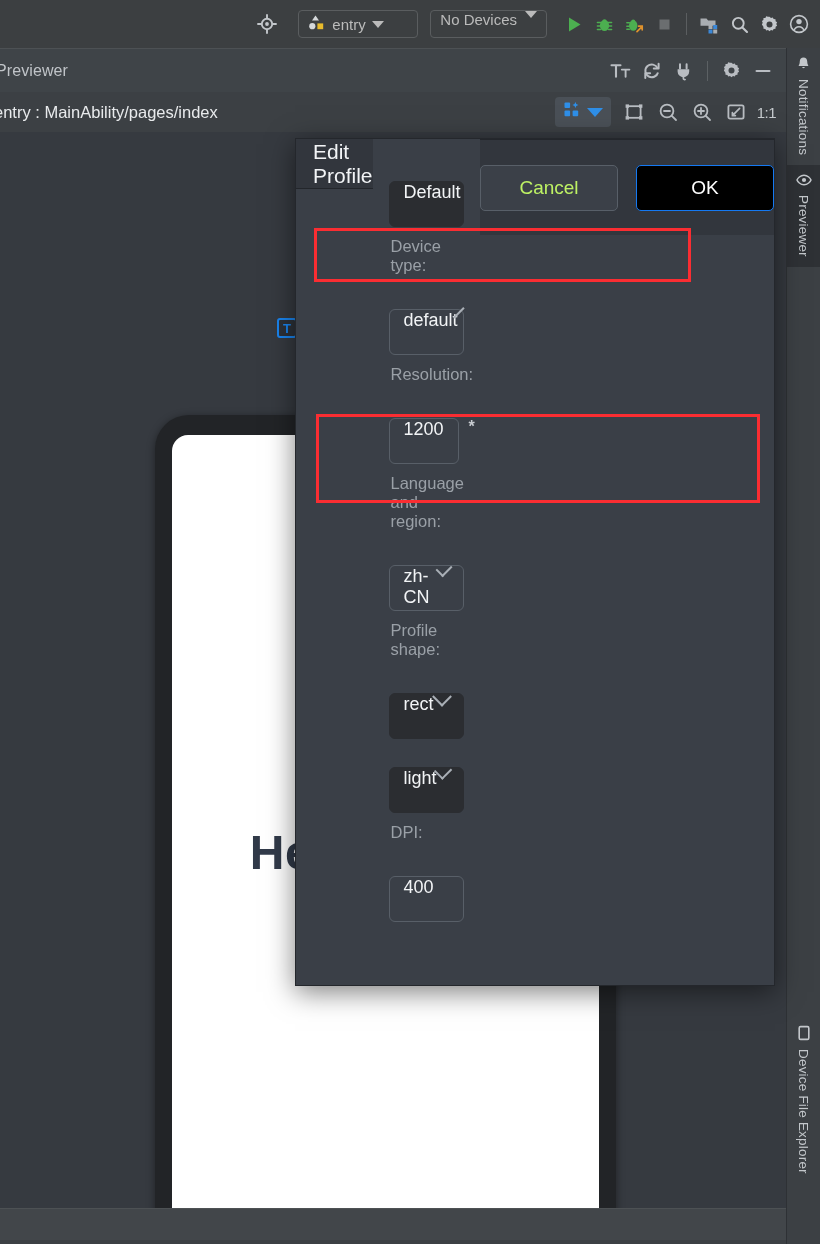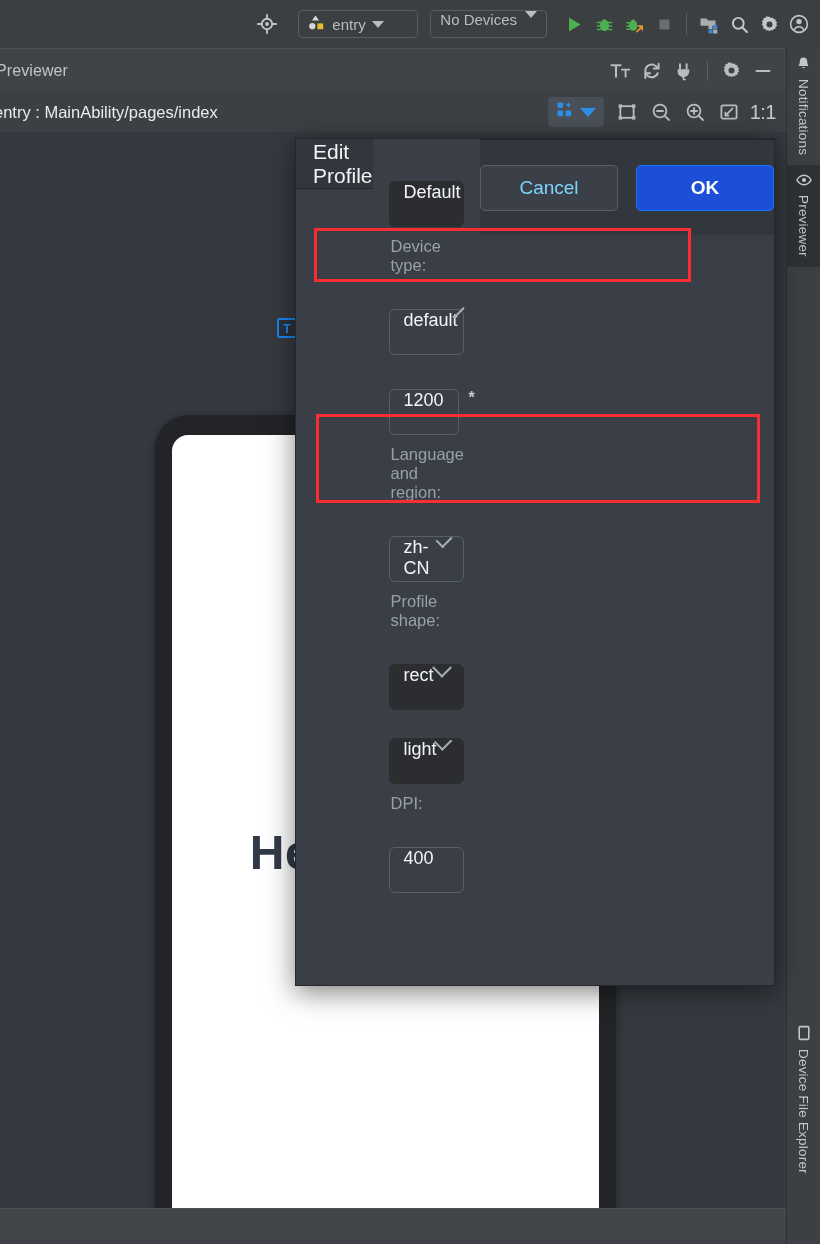--- a/index.html
+++ b/index.html
@@ -66,21 +66,21 @@
     gap: 4px; padding-right: 6px;
   }
   .dev-sel-group {
     display: flex; align-items: center; gap: 6px;
     background: #4a5057; border-radius: 4px; padding: 4px 8px; margin-right: 4px;
   }
   .caret-blue {
     width: 0; height: 0; border-left: 8px solid transparent;
     border-right: 8px solid transparent; border-top: 9px solid #2f8fe8;
   }
-  .ratio-label { color: #c6cace; font-size: 20px; padding: 0 4px 0 2px; letter-spacing: -0.5px; }
+  .ratio-label { color: #c6cace; font-size: 15px; padding: 0 4px 0 2px; letter-spacing: -0.5px; }
 
   
   .canvas {
     position: absolute; left: 0; top: 132px; width: 786px; height: 1076px;
     background: #363a40;
   }
   .t-badge {
     position: absolute; left: 277px; top: 186px;
     width: 20px; height: 20px; border: 2px solid #1a85ef; border-radius: 3px;
     background: #2d3239; color: #1a85ef; font-size: 13px; font-weight: bold;
@@ -167,22 +167,22 @@
   .res-row .ctrl { flex: 1 1 0; }
   .res-star { color: #c8ccd1; font-size: 16px; padding: 0 10px; font-weight: bold; }
   .dlg-footer {
     height: 96px; background: #32363d; border-top: 1px solid #23262b;
     display: flex; align-items: center; justify-content: center; gap: 18px;
   }
   .btn {
     height: 46px; min-width: 138px; border-radius: 5px; font-size: 19px;
     display: flex; align-items: center; justify-content: center;
   }
-  .btn.secondary { background: #3b4048; border: 1px solid #585f68; color: #7dd3fc; }
-  .btn.primary { background: #1d4ed8; border: 1px solid #1579f2; color: #ffffff; font-weight: bold; }
+  .btn.secondary { background: #3b4048; border: 1px solid #585f68; color: #bef264; }
+  .btn.primary { background: #000000; border: 1px solid #1579f2; color: #ffffff; font-weight: normal; }
 
   
   .annot {
     position: absolute; border: 3px solid #fa2d32; pointer-events: none;
   }
   #annot-profile-id { left: 314px; top: 228px; width: 377px; height: 54px; }
   #annot-resolution { left: 316px; top: 414px; width: 444px; height: 89px; }
 </style>
 </head>
 <body>
@@ -419,20 +419,21 @@
 
     <div class="field">
       <span class="field-label">Device type:</span>
       <div class="ctrl dropdown">
         <span>default</span>
         <span class="chev"></span>
       </div>
     </div>
 
     <div class="field">
+      <span class="field-label">Resolution:</span>
       <div class="res-row">
         <div class="ctrl">
           <span>1200</span>
         </div>
         <span class="res-star">*</span>
         <div class="ctrl">
           <span>2340</span>
         </div>
       </div>
     </div>

